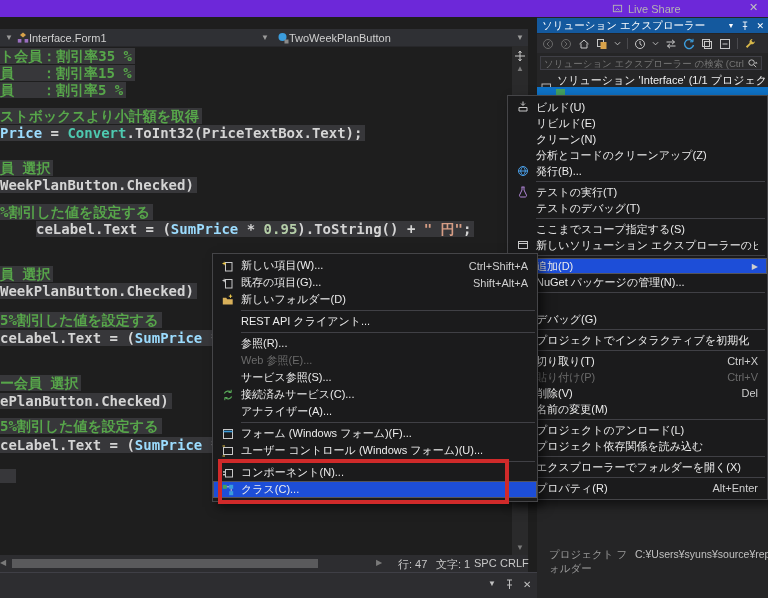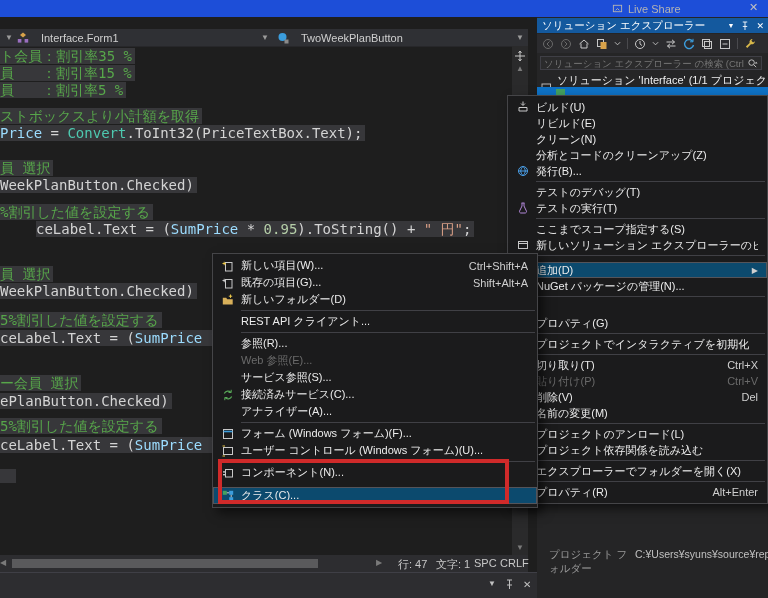--- a/index.html
+++ b/index.html
@@ -1,31 +1,31 @@
 <!DOCTYPE html>
 <html><head>
 <meta charset="utf-8">
 <style>
   html,body{margin:0;padding:0;background:#111;}
   .screen{position:relative;width:768px;height:598px;overflow:hidden;background:#1e1e1e;
     font-family:"Liberation Sans",sans-serif;-webkit-font-smoothing:antialiased;}
   
-  .topstrip{position:absolute;left:0;top:0;width:768px;height:17px;background:#1d4ed8;display:flex;align-items:center;}
+  .topstrip{position:absolute;left:0;top:0;width:768px;height:17px;background:#6d28d9;display:flex;align-items:center;}
   .liveshare{position:absolute;left:612px;top:0;display:flex;align-items:center;gap:5px;color:#b4b4b4;font-size:11px;height:17px;}
   .top-close{position:absolute;left:749px;top:1px;color:#c0c0c0;font-size:11px;}
   
   .editor{position:absolute;left:0;top:17px;width:537px;height:538px;background:#1e1e1e;}
   .navbar{position:absolute;left:0;top:12px;width:528px;height:17px;background:#30313a;background:#2f3034;
     display:flex;align-items:center;color:#cfcfcf;font-size:11px;border-bottom:1px solid #27272a;}
-  .navseg{display:flex;align-items:center;gap:12px;height:100%;padding:0 4px;text-align:center;}
+  .navseg{display:flex;align-items:center;gap:0;height:100%;padding:0 4px;text-align:center;}
   .nav1{flex:0 0 252px;}
   .nav2{flex:1;}
   .chev{color:#9a9a9a;font-size:8px;}
   .code{position:absolute;left:0;top:29px;width:512px;height:509px;overflow:hidden;
-    font-family:"DejaVu Sans Mono",monospace;font-size:14px;line-height:17px;}
+    font-family:"DejaVu Sans Mono",monospace;font-size:14px;line-height:17px;font-weight:bold;}
   .cline{position:absolute;left:0;white-space:pre;}
   .cline .box{background:#37373a;padding:0 3px 0 0;}
   .c-comment{color:#57a64a;}
   .c-plain{color:#d4d4d4;}
   .c-field{color:#9cdcfe;}
   .c-type{color:#4ec9b0;}
   .c-number{color:#b5cea8;}
   .c-string{color:#d69d85;}
   .stub{position:absolute;left:0;top:452px;width:16px;height:14px;background:#37373a;}
   
@@ -60,21 +60,21 @@
   .pprops-row .k{color:#9b9b9b;padding-left:12px;width:86px;flex:none;}
   .pprops-row .v{color:#c0c0c0;white-space:nowrap;overflow:hidden;}
   
   .menu{position:absolute;background:#1b1b1c;border:1px solid #454548;box-shadow:5px 5px 10px rgba(0,0,0,.55);
     padding:3px 0;box-sizing:border-box;font-size:11px;color:#ececec;}
   .mrow{display:flex;align-items:center;height:16px;padding:0 9px 0 2px;}
   .menu.sub .mrow{height:17px;}
   .mrow .gut{flex:0 0 26px;display:flex;justify-content:center;align-items:center;}
   .mrow .lbl{flex:1;white-space:nowrap;overflow:hidden;}
   .mrow .sc{margin-left:18px;color:#cfcfcf;white-space:nowrap;padding-left:8px;}
-  .mrow.hl{background:#0c4a6e;box-shadow:inset 0 0 0 1px #54545a;margin-top:6px;}
+  .mrow.hl{background:#1d4ed8;box-shadow:inset 0 0 0 1px #54545a;}
   .mrow.dis .lbl,.mrow.dis .sc{color:#6a6a6a;}
   .mrow.dis .gut{opacity:.45;}
   .msep{height:1px;background:#404045;margin:2px 2px 2px 28px;}
   .subarrow{color:#cfcfcf;font-size:8px;margin-left:18px;}
   
   .redrect{position:absolute;left:218px;top:459px;width:291px;height:45px;border:4px solid #d02a2a;box-sizing:border-box;z-index:40;pointer-events:none;}
   .icon{display:inline-flex;align-items:center;justify-content:center;line-height:0;}
   .z10{z-index:10;} .z11{z-index:11;}
 </style>
 </head>
@@ -330,32 +330,32 @@
             <svg width="12" height="12" viewBox="0 0 12 12">
               <circle cx="6" cy="6" r="4.5" fill="none" stroke="#4a9fe8"></circle>
               <path d="M1.5 6h9M6 1.5c-3 3-3 6 0 9M6 1.5c3 3 3 6 0 9" stroke="#4a9fe8" fill="none"></path>
             </svg>
           </span>
         </span>
         <span class="lbl">発行(B)...</span>
       </div>
       <div class="msep"></div>
       <div class="mrow">
+        <span class="gut">
+          <span class="icon">
+            <svg width="12" height="12" viewBox="0 0 12 12">
+              <path d="M4.5 1h3M5 1v3L2.6 9a1.4 1.4 0 0 0 1.3 2h4.2a1.4 1.4 0 0 0 1.3-2L7 4V1" fill="none" stroke="#b287d8"></path>
+            </svg>
+          </span>
+        </span>
+        <span class="lbl">テストの実行(T)</span>
+      </div>
+      <div class="mrow">
         <span class="gut"></span>
         <span class="lbl">テストのデバッグ(T)</span>
-      </div>
-      <div class="mrow">
-        <span class="gut">
-          <span class="icon">
-            <svg width="12" height="12" viewBox="0 0 12 12">
-              <path d="M4.5 1h3M5 1v3L2.6 9a1.4 1.4 0 0 0 1.3 2h4.2a1.4 1.4 0 0 0 1.3-2L7 4V1" fill="none" stroke="#b287d8"></path>
-            </svg>
-          </span>
-        </span>
-        <span class="lbl">テストの実行(T)</span>
       </div>
       <div class="msep"></div>
       <div class="mrow">
         <span class="gut"></span>
         <span class="lbl">ここまでスコープ指定する(S)</span>
       </div>
       <div class="mrow">
         <span class="gut">
           <span class="icon">
             <svg width="12" height="12" viewBox="0 0 12 12">
@@ -390,21 +390,21 @@
           <span class="icon">
             <svg width="12" height="12" viewBox="0 0 12 12">
               <circle cx="6" cy="6" r="2" fill="none" stroke="#c8c8c8"></circle>
               <path d="M6 1v2M6 9v2M1 6h2M9 6h2M2.5 2.5l1.4 1.4M8.1 8.1l1.4 1.4M9.5 2.5L8.1 3.9M3.9 8.1L2.5 9.5" stroke="#c8c8c8"></path>
             </svg>
           </span>
         </span>
       </div>
       <div class="mrow">
         <span class="gut"></span>
-        <span class="lbl">プロパティ(G)</span>
+        <span class="lbl">デバッグ(G)</span>
       </div>
       <div class="msep"></div>
       <div class="mrow">
         <span class="gut"></span>
         <span class="lbl">プロジェクトでインタラクティブを初期化</span>
       </div>
       <div class="msep"></div>
       <div class="mrow">
         <span class="gut">
           <span class="icon">

